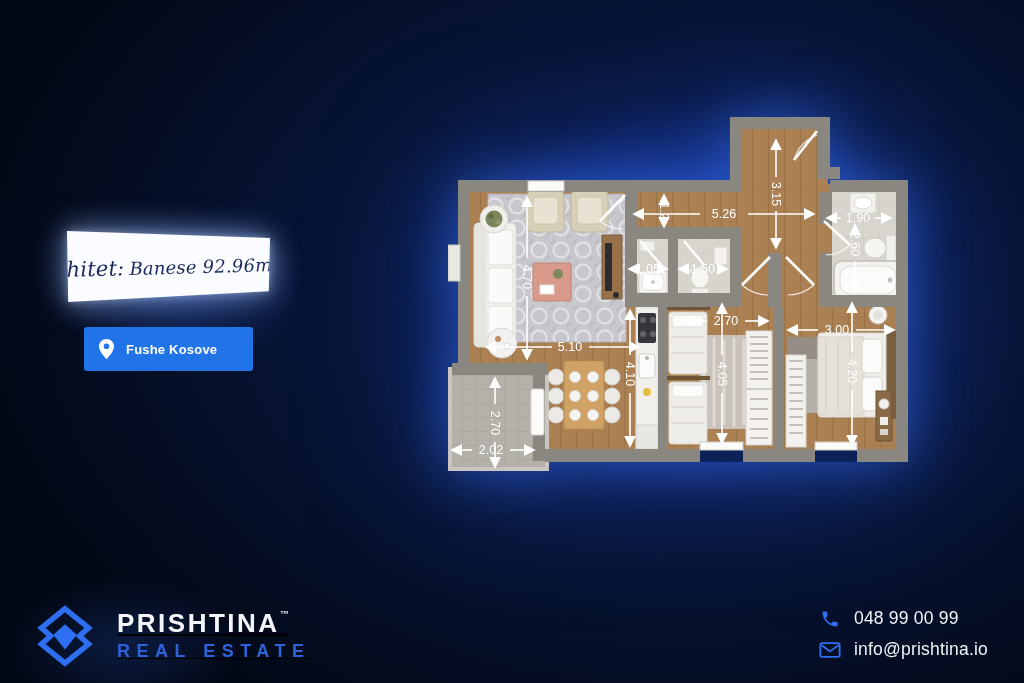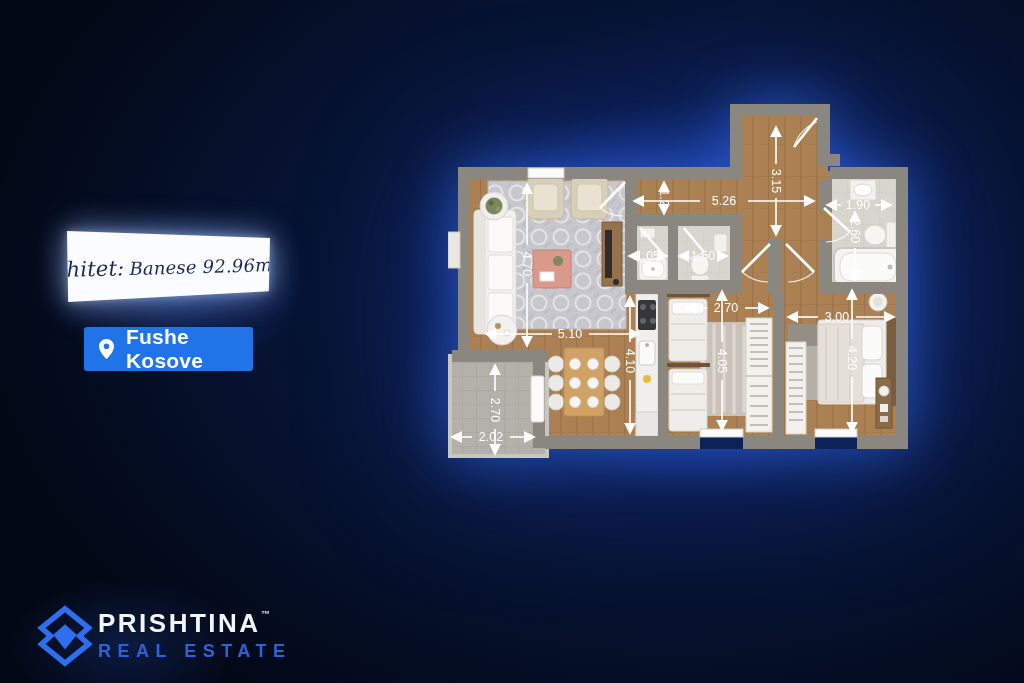--- a/index.html
+++ b/index.html
@@ -25,30 +25,30 @@
     clip-path:polygon(0% 0%, 100% 10%, 99.4% 85%, 0.6% 100%);
     display:flex;align-items:center;justify-content:center;}
   .banner-text{transform:rotate(-1.6deg);font-family:"DejaVu Serif",serif;font-style:italic;
     color:#16285c;white-space:nowrap;font-size:18px;letter-spacing:.2px;}
   .banner-text .prefix{font-size:21px;margin-right:5px;}
 
   
   .loc-btn{position:absolute;left:84px;top:327px;width:169px;height:44px;background:#2173e8;
     border-radius:3px;display:flex;align-items:center;padding-left:15px;box-sizing:border-box;cursor:pointer;}
   .loc-btn svg{flex:0 0 auto;}
-  .loc-label{color:#ffffff;font-weight:bold;font-size:21px;margin-left:12px;letter-spacing:.2px;}
-
-  
-  .plan{position:absolute;left:448px;top:92px;width:472px;height:372px;}
+  .loc-label{color:#ffffff;font-weight:bold;font-size:13px;margin-left:12px;letter-spacing:.2px;}
+
+  
+  .plan{position:absolute;left:448px;top:105px;width:472px;height:372px;}
   .plan svg{filter:drop-shadow(0 0 28px rgba(50,105,235,.65)) drop-shadow(0 0 70px rgba(35,80,200,.45));}
   .dim{fill:#ffffff;font-family:"Liberation Sans",sans-serif;font-size:12.5px;}
 
   
   .brand{position:absolute;left:36px;top:604px;display:flex;align-items:flex-start;}
-  .brand-text{margin-left:4px;padding-top:6px;}
+  .brand-text{margin-left:23px;padding-top:6px;text-decoration:underline;}
   .brand-name{color:#f3f5f9;font-weight:bold;font-size:26px;letter-spacing:2.5px;line-height:1;}
   .brand-tm{font-size:9px;vertical-align:top;color:#e7eaf2;letter-spacing:0;}
   .brand-tagline{color:#2e62d9;font-size:18px;letter-spacing:6.5px;margin-top:5px;font-weight:bold;}
 
   
   .contacts{position:absolute;left:818px;top:608px;}
   .contact-row{display:flex;align-items:center;margin-bottom:10px;cursor:pointer;}
   .contact-row .cicon{width:24px;display:flex;justify-content:center;}
   .contact-text{color:#f2f4f8;font-size:17.5px;margin-left:12px;letter-spacing:.2px;}
 </style>
@@ -361,13 +361,32 @@
     <svg width="58" height="64" viewBox="0 0 64 68">
       <path d="M32,4 L58,25 L48,34 L58,43 L32,64 L6,43 L16,34 L6,25 Z" fill="none" stroke="#2e6ef0" stroke-width="6" stroke-linejoin="miter"></path>
       <path d="M32,21 L45,32.5 L32,49 L19,32.5 Z" fill="#2e6ef0"></path>
     </svg>
     <div class="brand-text">
       <div class="brand-name"><span>PRISHTINA</span><span class="brand-tm">™</span></div>
       <div class="brand-tagline">REAL ESTATE</div>
     </div>
   </div>
 
+  <div class="contacts">
+    <div class="contact-row">
+      <span class="cicon">
+        <svg width="20" height="20" viewBox="0 0 24 24">
+            <path d="M6.62 10.79c1.44 2.83 3.76 5.14 6.59 6.59l2.2-2.2c.27-.27.67-.36 1.02-.24 1.12.37 2.33.57 3.57.57.55 0 1 .45 1 1V20c0 .55-.45 1-1 1-9.39 0-17-7.61-17-17 0-.55.45-1 1-1h3.5c.55 0 1 .45 1 1 0 1.25.2 2.45.57 3.57.11.35.03.74-.25 1.02l-2.2 2.2z" fill="#2e6ef0"></path>
+          </svg>
+      </span>
+      <span class="contact-text">048 99 00 99</span>
+    </div>
+    <div class="contact-row">
+      <span class="cicon">
+        <svg width="22" height="18" viewBox="0 0 24 19">
+            <rect x="1.5" y="2" width="21" height="15" rx="2" fill="none" stroke="#2e6ef0" stroke-width="2"></rect>
+            <path d="M2.5 4 L12 11 L21.5 4" fill="none" stroke="#2e6ef0" stroke-width="2"></path>
+          </svg>
+      </span>
+      <span class="contact-text">info@prishtina.io</span>
+    </div>
+  </div>
 </div>
 
 </body></html>

